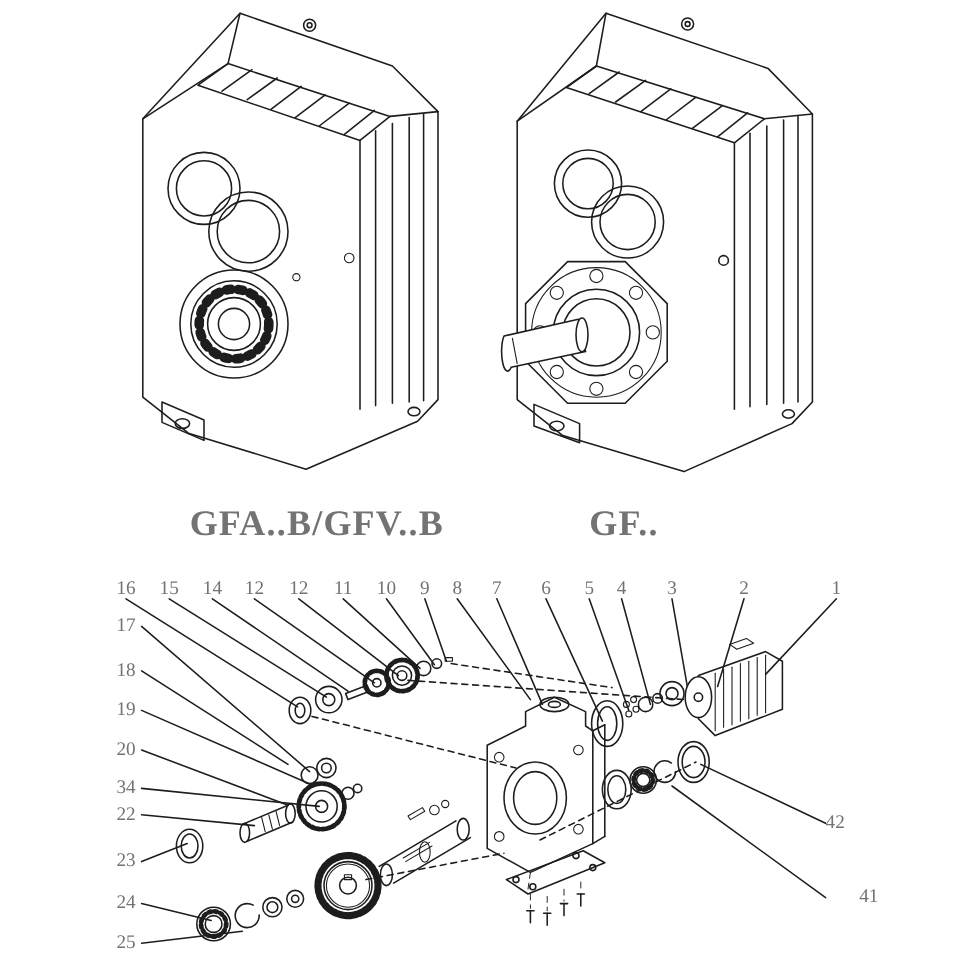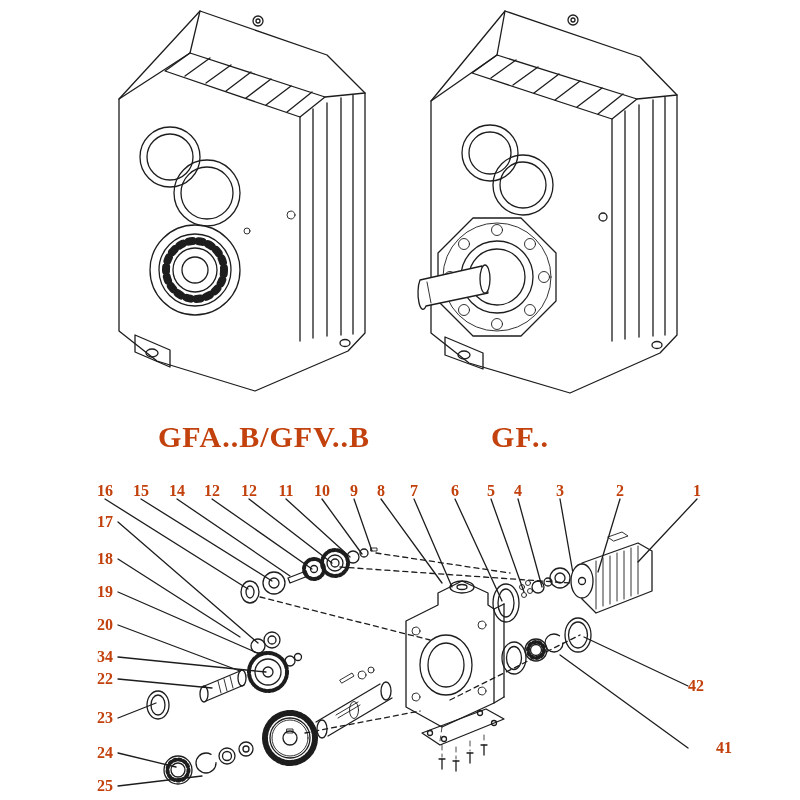--- a/index.html
+++ b/index.html
@@ -1,30 +1,30 @@
 <!DOCTYPE html>
 <html><head>
 <meta charset="utf-8">
 <style>
   html,body{margin:0;padding:0;background:#ffffff;}
   .page{position:relative;width:800px;height:800px;background:#ffffff;overflow:hidden;
-        font-family:"Liberation Serif", serif;color:#c2410c;}
+        font-family:"Liberation Serif", serif;color:#737373;}
   svg{position:absolute;}
   svg *{stroke:#1d1d1d;fill:none;stroke-width:1.3;stroke-linecap:round;stroke-linejoin:round;}
   .thin{stroke-width:0.9;}
   .teeth{stroke-width:4;stroke-dasharray:2.5 2;}
   .teeth-big{stroke-width:6;stroke-dasharray:2.5 2;}
   .roller{stroke-width:8;stroke-dasharray:4 6;}
   .roller-s{stroke-width:4;stroke-dasharray:2 3;}
   .dash{stroke-dasharray:5 4;stroke-width:0.8;}
   .leader{stroke-width:0.9;}
   .wfill{fill:#ffffff;}
   .model-label{position:absolute;transform:translateX(-50%);font-weight:700;font-size:30px;
         letter-spacing:1px;white-space:nowrap;}
-  .callout{position:absolute;transform:translate(-50%,-50%);font-size:16px;font-weight:700;}
+  .callout{position:absolute;transform:translate(-50%,-50%);font-size:16px;font-weight:400;}
 </style>
 </head>
 <body>
 
 <div class="page">
 
   <svg style="left:95px;top:5px" width="300" height="390" viewBox="0 0 300 390">
     <g>
       <path d="M105,6 L232,50 L270,88 L270,328 L253,346 L160,386 L62,356 L24,326 L24,94 Z"></path>
       <line x1="105" y1="6" x2="95" y2="48"></line>

